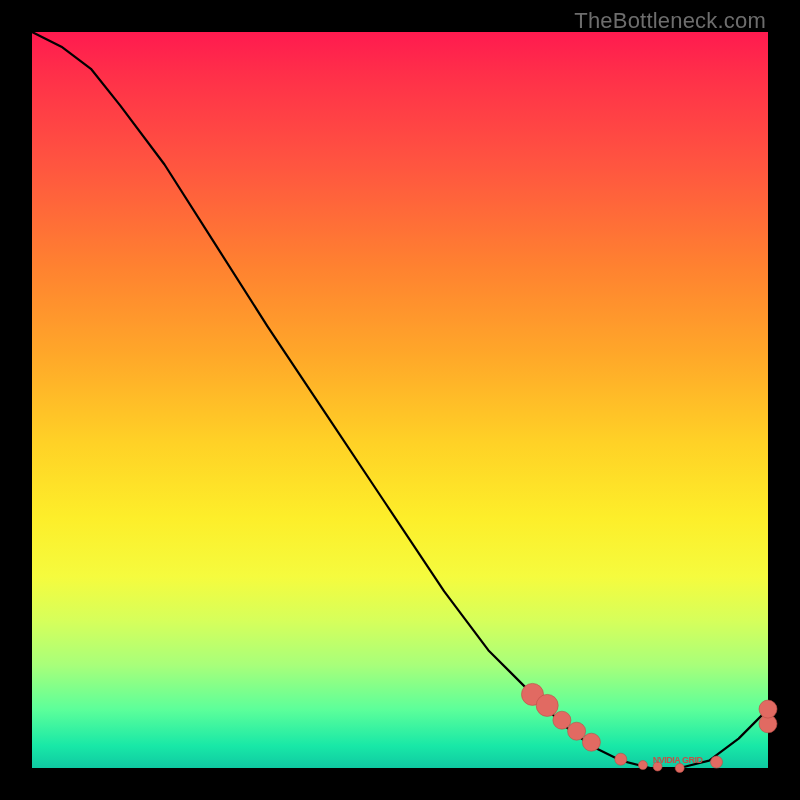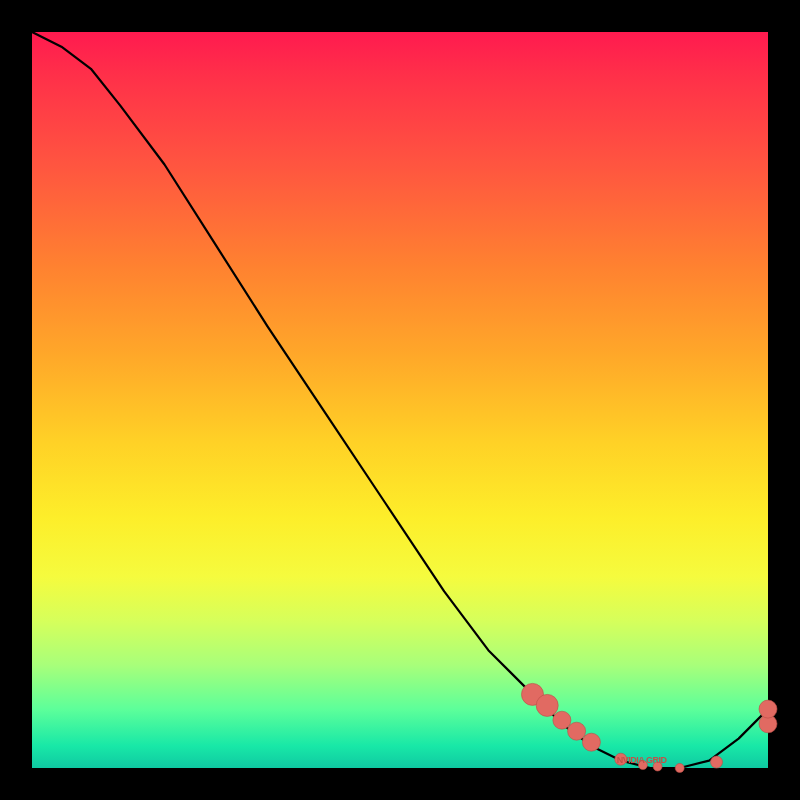--- a/index.html
+++ b/index.html
@@ -73,26 +73,28 @@
   .dot.med { r: 9; }
   .dot.sm  { r: 6; }
   .dot.tiny{ r: 4.5; }
   .label-text {
     position: absolute;
     color: #c25148;
     font-size: 9px;
     font-weight: 700;
     letter-spacing: -0.5px;
     white-space: nowrap;
+    margin-left: 36px;
   }
 </style>
 </head>
 <body>
 
 <div class="stage">
+  <div class="watermark">TheBottleneck.com</div>
 
   <div class="plot">
     <svg class="curve" viewBox="0 0 736 736">
       <path id="bottleneck-path" class="line" d="M0.0 0.0 L29.4 14.7 L58.9 36.8 L88.3 73.6 L132.5 132.5 L184.0 213.4 L235.5 294.4 L294.4 382.7 L353.3 471.0 L412.2 559.4 L456.3 618.2 L500.5 662.4 L529.9 691.8 L559.4 713.9 L588.8 728.6 L618.2 736.0 L647.7 736.0 L677.1 728.6 L706.6 706.6 L736.0 677.1"></path>
       <g id="marker-group">
           <circle cx="500.5" cy="662.4" class="dot big"></circle>
           <circle cx="515.2" cy="673.4" class="dot big"></circle>
           <circle cx="529.9" cy="688.2" class="dot med"></circle>
           <circle cx="544.6" cy="699.2" class="dot med"></circle>
           <circle cx="559.4" cy="710.2" class="dot med"></circle>

